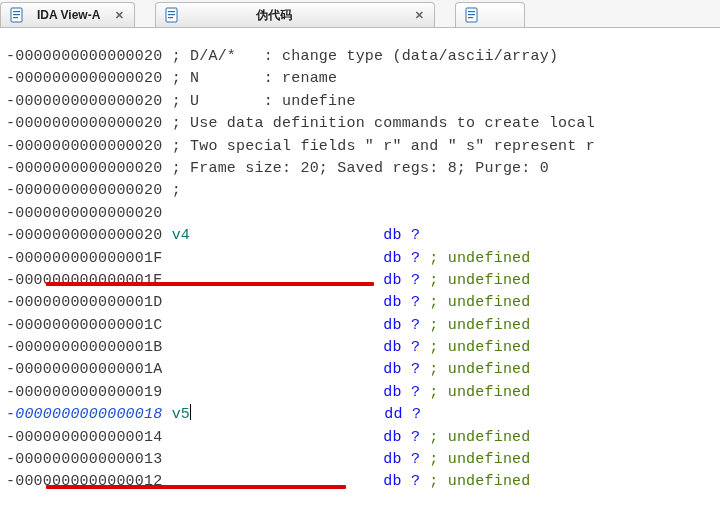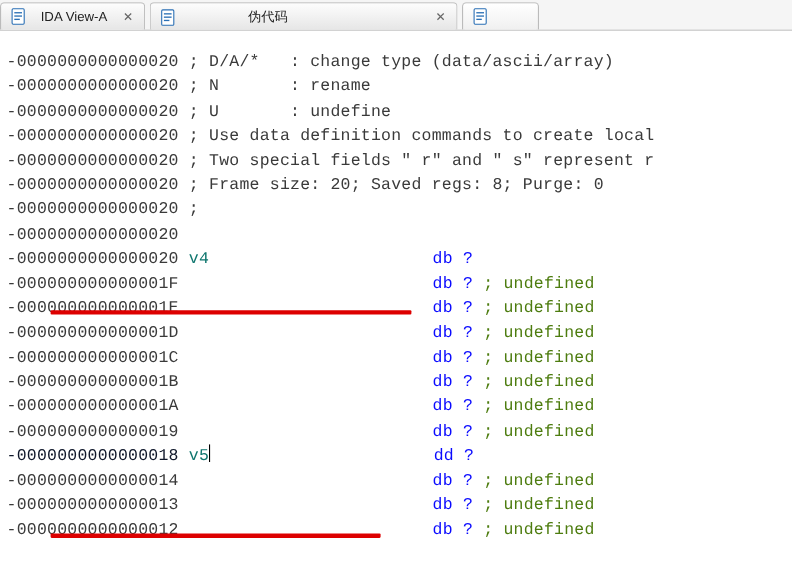--- a/index.html
+++ b/index.html
@@ -12,29 +12,30 @@
     background: #f5f5f5;
     border-bottom: 1px solid #bbb;
     user-select: none;
   }
   .tab {
     display: flex;
     align-items: center;
     padding: 0 8px;
     border: 1px solid #bbb;
     border-bottom: none;
-    margin-right: 4px;
+    margin-right: 20px;
     margin-top: 2px;
     border-radius: 4px 4px 0 0;
     background: linear-gradient(#fdfdfd, #e6e6e6);
     font-family: Tahoma, Arial, sans-serif;
     font-size: 12px;
     color: #222;
     gap: 6px;
     position: relative;
+    font-weight: bold;
   }
   .tab.active { background: linear-gradient(#ffffff, #f0f0f0); }
   .tab .icon svg { display: block; }
   .tab .close {
     width: 14px; height: 14px;
     display: inline-flex; align-items: center; justify-content: center;
     font-size: 11px; color: #666;
     border-radius: 2px;
   }
   .tab .label { padding: 0 6px; white-space: nowrap; }
@@ -51,22 +52,22 @@
     font-family: "Consolas", "Courier New", monospace;
     font-size: 15px;
     line-height: 22.4px;
     white-space: pre;
     color: #3a3a3a;
     padding: 18px 6px;
     letter-spacing: 0.2px;
   }
   .line { display: block; height: 22.4px; }
   .addr { color: #3a3a3a; }
-  .addr-hl { color: #0f172a; }
-  .kw { color: #0a0aff; margin-left: 10px; }
+  .addr-hl { color: #1d4ed8; font-style: italic; }
+  .kw { color: #0a0aff; }
   .q  { color: #0a0aff; }
   .sep { color: #4d7c0f; }
   .var { color: #0f766e; }
 
   .caret {
     display: inline-block;
     width: 1px; height: 16px;
     background: #000;
     vertical-align: -2px;
     margin-left: 0px;
@@ -89,21 +90,21 @@
         <rect x="2" y="1" width="11" height="14" rx="1" fill="#fff" stroke="#2a6fb5" stroke-width="1"></rect>
         <rect x="4" y="4" width="7" height="1.2" fill="#2a6fb5"></rect>
         <rect x="4" y="7" width="7" height="1.2" fill="#2a6fb5"></rect>
         <rect x="4" y="10" width="5" height="1.2" fill="#2a6fb5"></rect>
       </svg>
     </span>
     <span class="label">IDA View-A</span>
     <span class="close">✕</span>
   </div>
   <div class="tab" style="min-width:280px; justify-content:space-between;">
-    <span style="display:flex;align-items:flex-end;gap:4px;">
+    <span style="display:flex;align-items:flex-start;gap:16px;">
       <span class="icon">
         <svg width="16" height="16" viewBox="0 0 16 16">
           <rect x="2" y="1" width="11" height="14" rx="1" fill="#fff" stroke="#2a6fb5" stroke-width="1"></rect>
           <rect x="4" y="4" width="7" height="1.2" fill="#2a6fb5"></rect>
           <rect x="4" y="7" width="7" height="1.2" fill="#2a6fb5"></rect>
           <rect x="4" y="10" width="5" height="1.2" fill="#2a6fb5"></rect>
         </svg>
       </span>
       <span class="label" style="padding:0 60px;">伪代码</span>
     </span>

